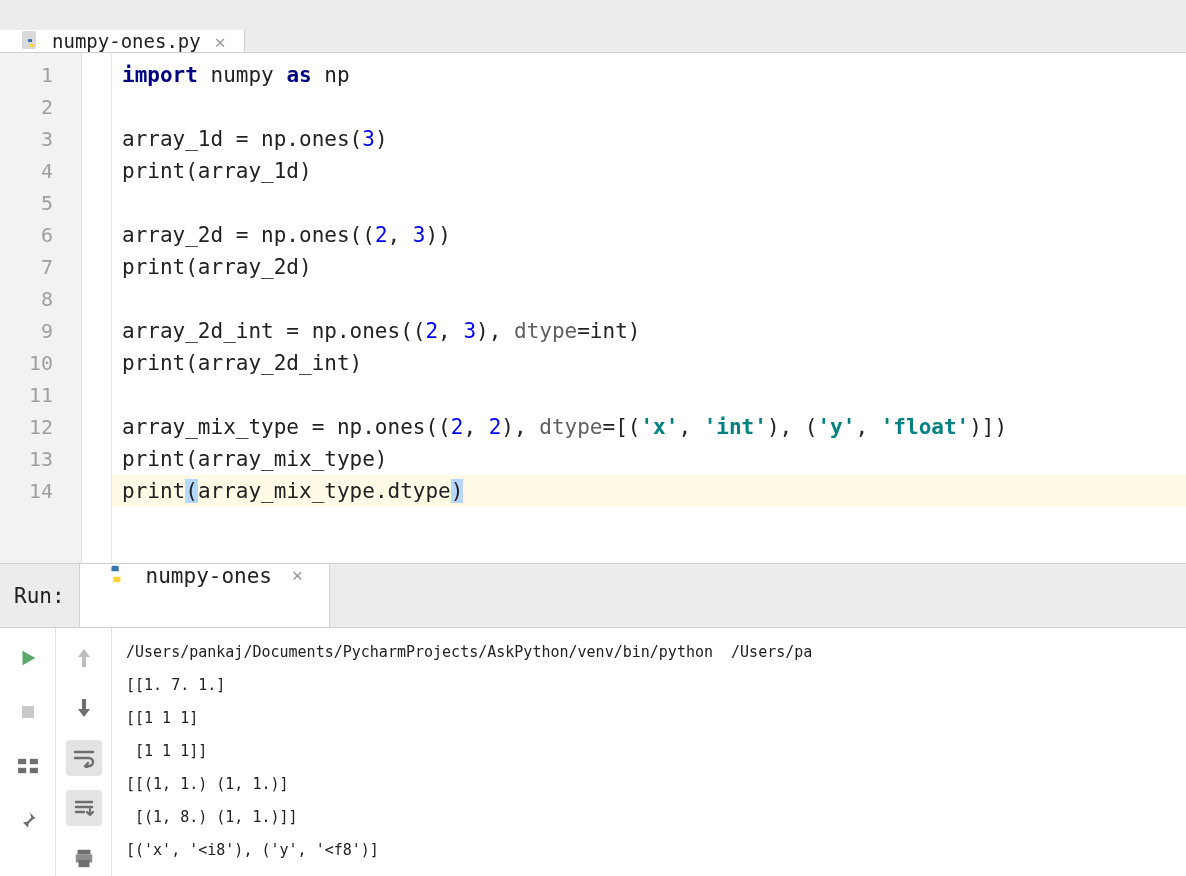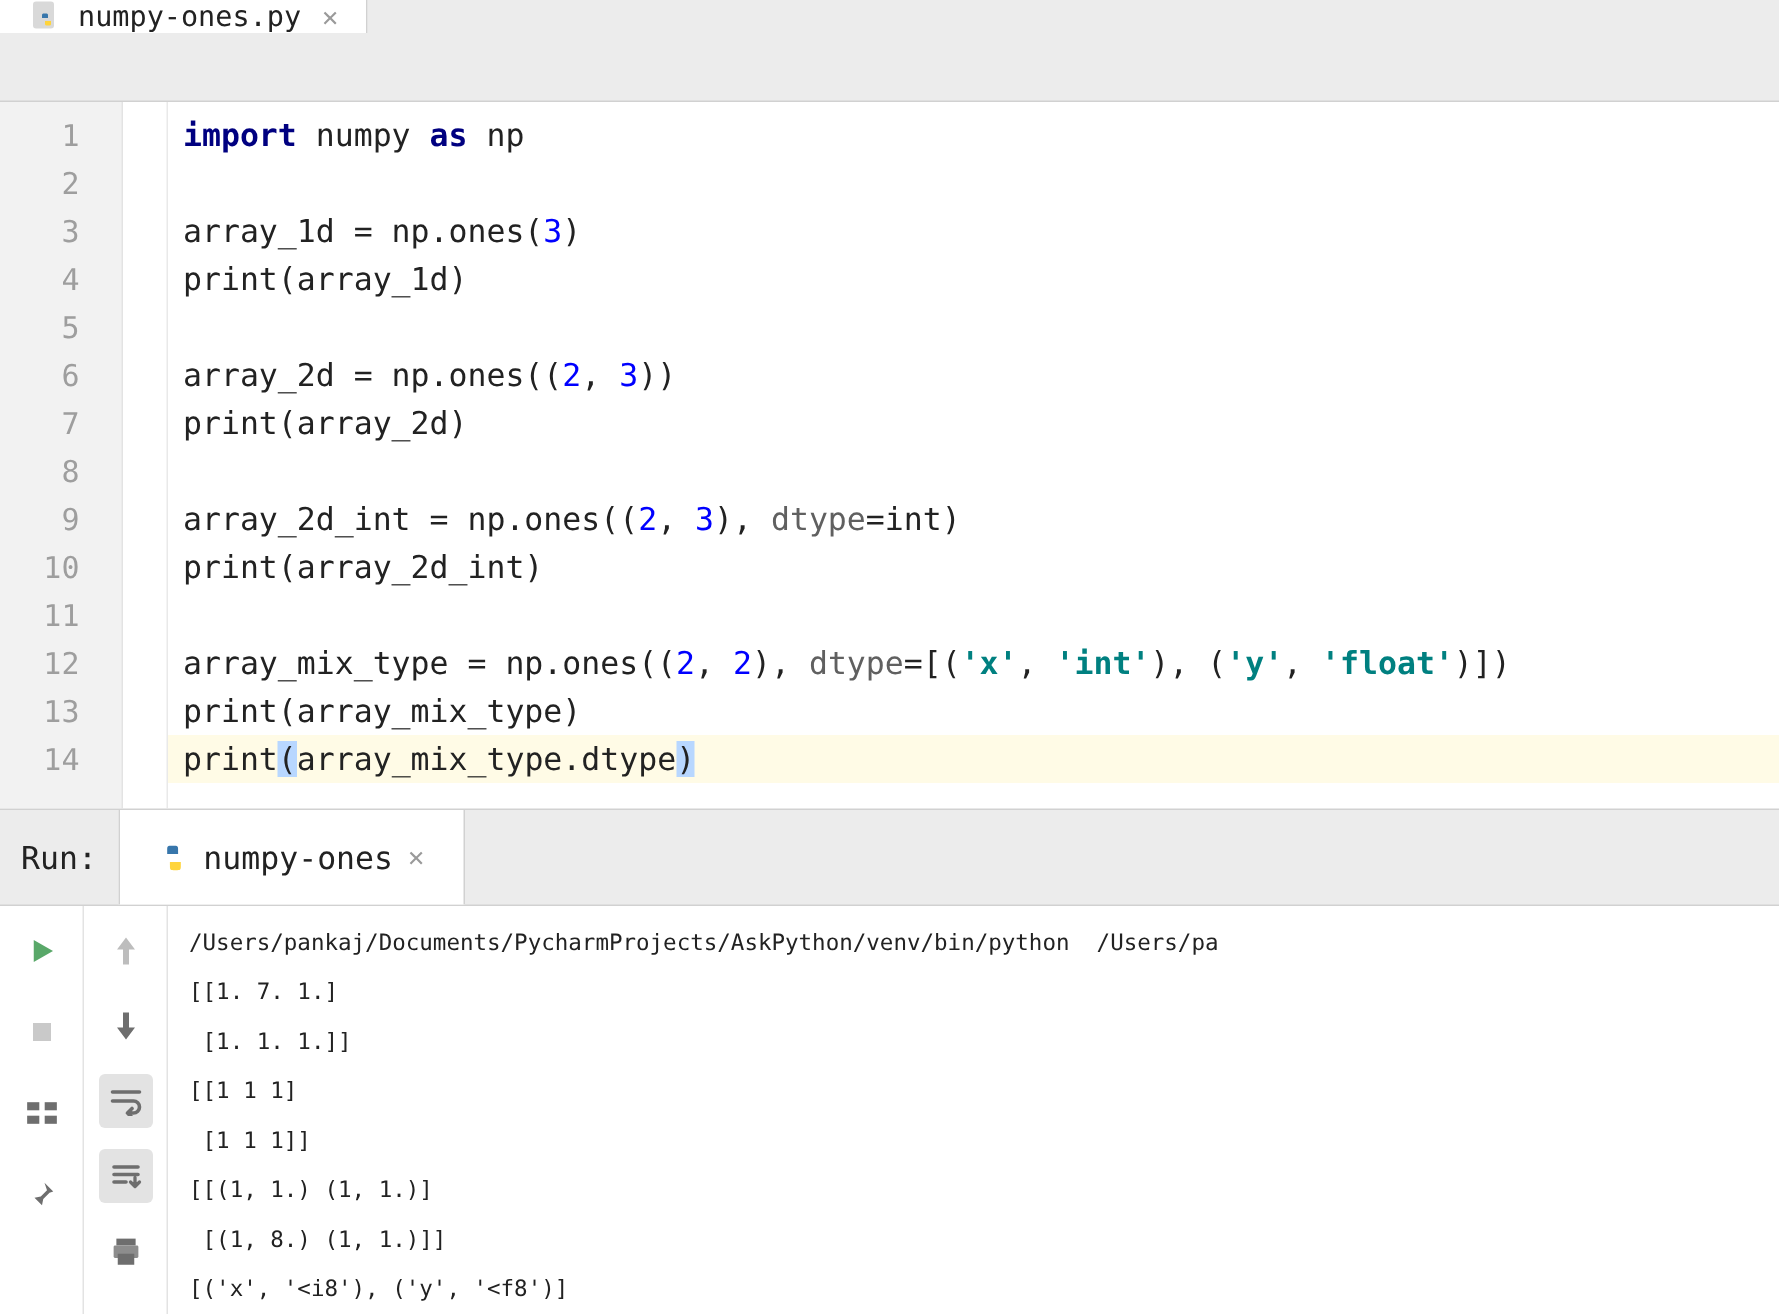--- a/index.html
+++ b/index.html
@@ -8,25 +8,25 @@
     font-size: 20px;
     background: #fff;
     width: 1186px;
     height: 876px;
     overflow: hidden;
     display: flex;
     flex-direction: column;
   }
   
   .tab-bar {
-    height: 68px;
+    height: 53px;
     background: #ececec;
     border-bottom: 1px solid #d1d1d1;
     display: flex;
-    align-items: flex-start;
+    align-items: flex-end;
   }
   .tab {
     background: #fff;
     border-right: 1px solid #d1d1d1;
     display: flex;
     align-items: center;
     padding: 0 14px 0 20px;
     gap: 10px;
     font-size: 19px;
     color: #222;
@@ -94,23 +94,23 @@
     padding-left: 14px;
     gap: 14px;
     font-size: 21px;
     color: #222;
   }
   .run-header .label { color: #222; }
   .run-tab {
     background: #fff;
     height: 100%;
     display: flex;
-    align-items: center;
+    align-items: flex-start;
     padding: 0 26px;
-    gap: 10px;
+    gap: 20px;
     border-left: 1px solid #d1d1d1;
     border-right: 1px solid #d1d1d1;
   }
   .run-tab .close { color:#9a9a9a; font-size:18px; }
   .run-body {
     flex: 1;
     display: flex;
     background: #fff;
   }
   .run-tools-col {
@@ -256,15 +256,15 @@
           </svg>
       </div>
       <div class="tool-btn">
         <svg width="22" height="22" viewBox="0 0 24 24">
             <rect x="5" y="3" width="14" height="5" fill="#6e6e6e"></rect>
             <rect x="3" y="8" width="18" height="9" rx="1" fill="#8d8d8d"></rect>
             <rect x="6" y="14" width="12" height="8" fill="#6e6e6e"></rect>
           </svg>
       </div>
     </div>
-    <div class="console" id="console"><div>/Users/pankaj/Documents/PycharmProjects/AskPython/venv/bin/python  /Users/pa</div><div>[[1. 7. 1.]</div><div> [1. 1. 1.]]</div><div>[[1 1 1]</div><div> [1 1 1]]</div><div>[[(1, 1.) (1, 1.)]</div><div> [(1, 8.) (1, 1.)]]</div><div>[('x', '&lt;i8'), ('y', '&lt;f8')]</div></div>
+    <div class="console" id="console"><div>/Users/pankaj/Documents/PycharmProjects/AskPython/venv/bin/python  /Users/pa</div><div>[[1. 7. 1.]</div><div>[[1 1 1]</div><div> [1 1 1]]</div><div>[[(1, 1.) (1, 1.)]</div><div> [(1, 8.) (1, 1.)]]</div><div>[('x', '&lt;i8'), ('y', '&lt;f8')]</div></div>
   </div>
 </div>
 
 </body></html>

